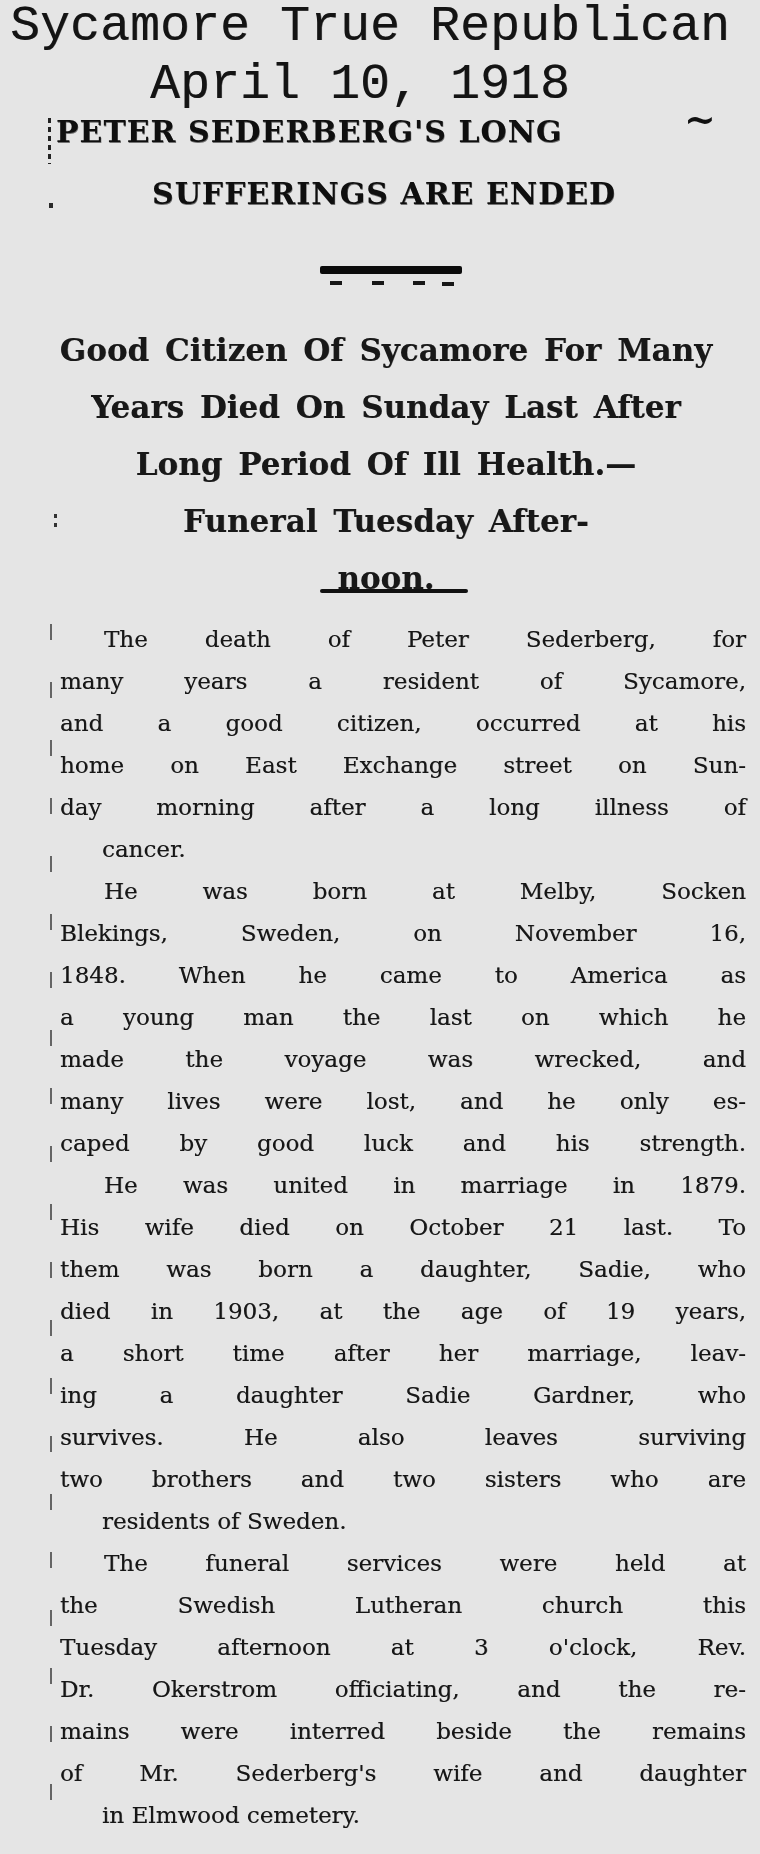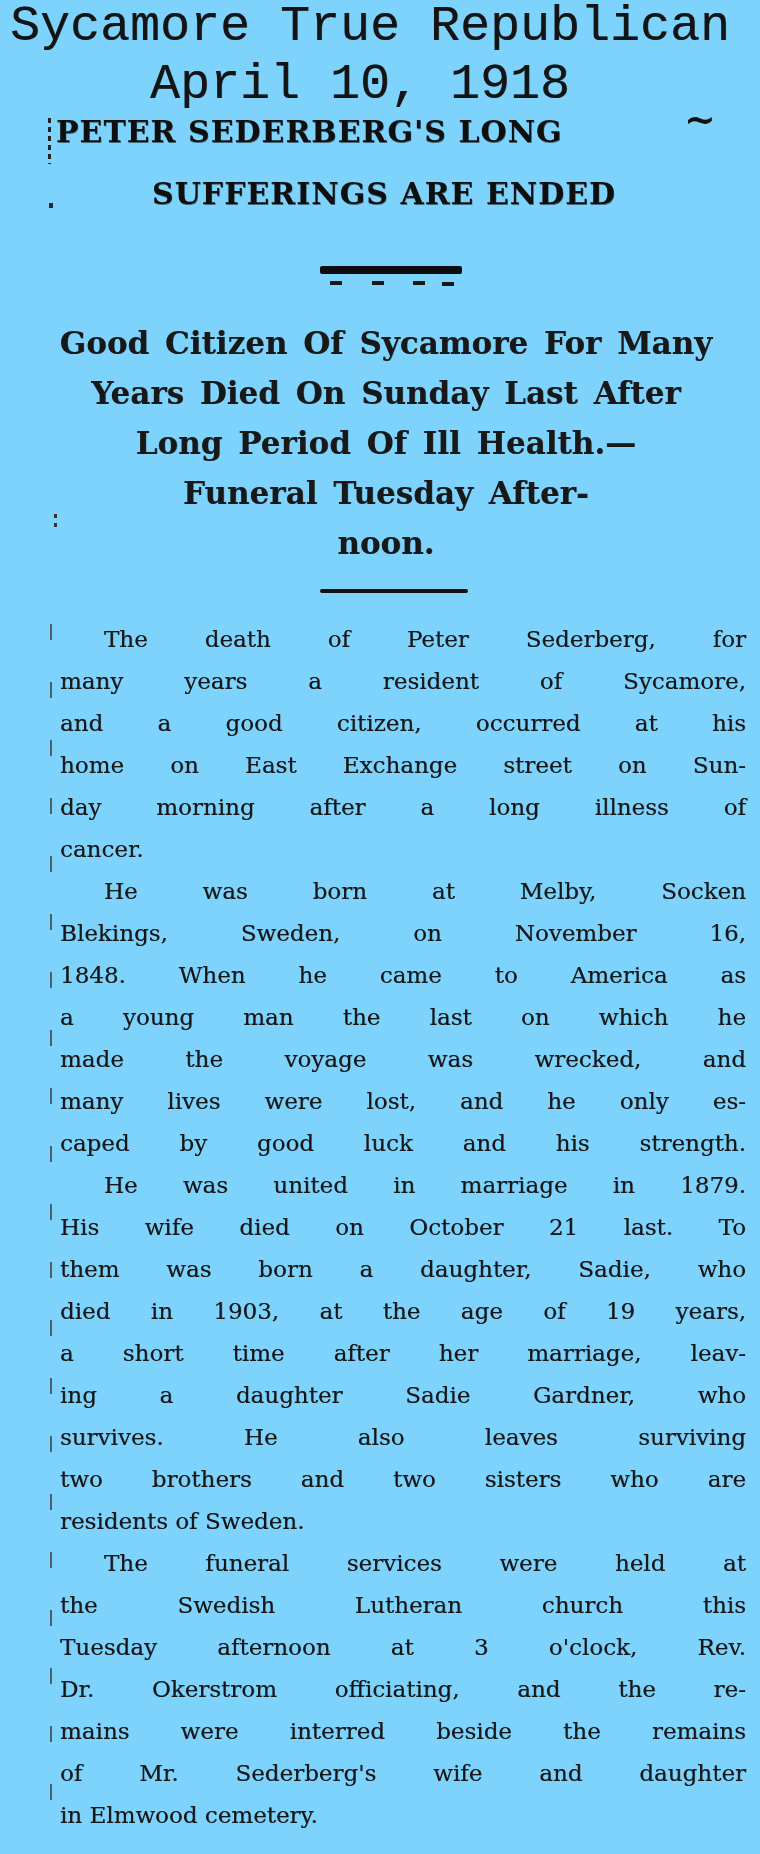--- a/index.html
+++ b/index.html
@@ -1,20 +1,20 @@
 <!DOCTYPE html>
 <html><head>
 <meta charset="utf-8">
 <style>
   html,body { margin:0; padding:0; }
   .page {
     position:relative;
     width:760px;
     height:1854px;
-    background:#7dd3fc;
+    background:#e5e5e5;
     overflow:hidden;
     font-family:"DejaVu Serif", serif;
     color:#1a1a1a;
   }
 
   
   .masthead-line {
     position:absolute;
     font-family:"Liberation Mono", monospace;
     font-size:50px;
@@ -58,31 +58,31 @@
     width:148px; height:4px; background:#121212; border-radius:2px;
   }
 
   
   .deck {
     position:absolute; left:28px; top:318px; width:716px;
     text-align:center; font-weight:bold; font-size:31px; color:#181818;
     text-shadow:0.4px 0.4px 0 rgba(0,0,0,.4);
     word-spacing:5px;
   }
-  .deck-line { line-height:50px; height:50px; white-space:nowrap; }
+  .deck-line { line-height:50px; height:50px; white-space:nowrap;margin-top:7px; }
 
   
   .body-copy {
     position:absolute; left:60px; top:618px; width:686px;
     font-size:23px; line-height:42px; color:#161616;
     text-shadow:0.4px 0.4px 0 rgba(0,0,0,.45);
   }
   .body-line { text-align:justify; text-align-last:justify; height:42px; overflow:visible; }
   .body-line.indent { padding-left:44px; }
-  .body-line.rag-left { text-align-last:left; }
+  .body-line.rag-left { text-align-last:left;margin-left:42px; }
 
   
   .left-col-rule {
     position:absolute; left:50px; top:624px; width:2px; height:1216px;
     background:repeating-linear-gradient(180deg,#3a3a3a 0 16px, rgba(0,0,0,0) 16px 58px);
     opacity:.75;
   }
   .headline-tick {
     position:absolute; left:48px; top:118px; width:3px; height:46px;
     background:repeating-linear-gradient(180deg,#222 0 5px, rgba(0,0,0,0) 5px 9px);

